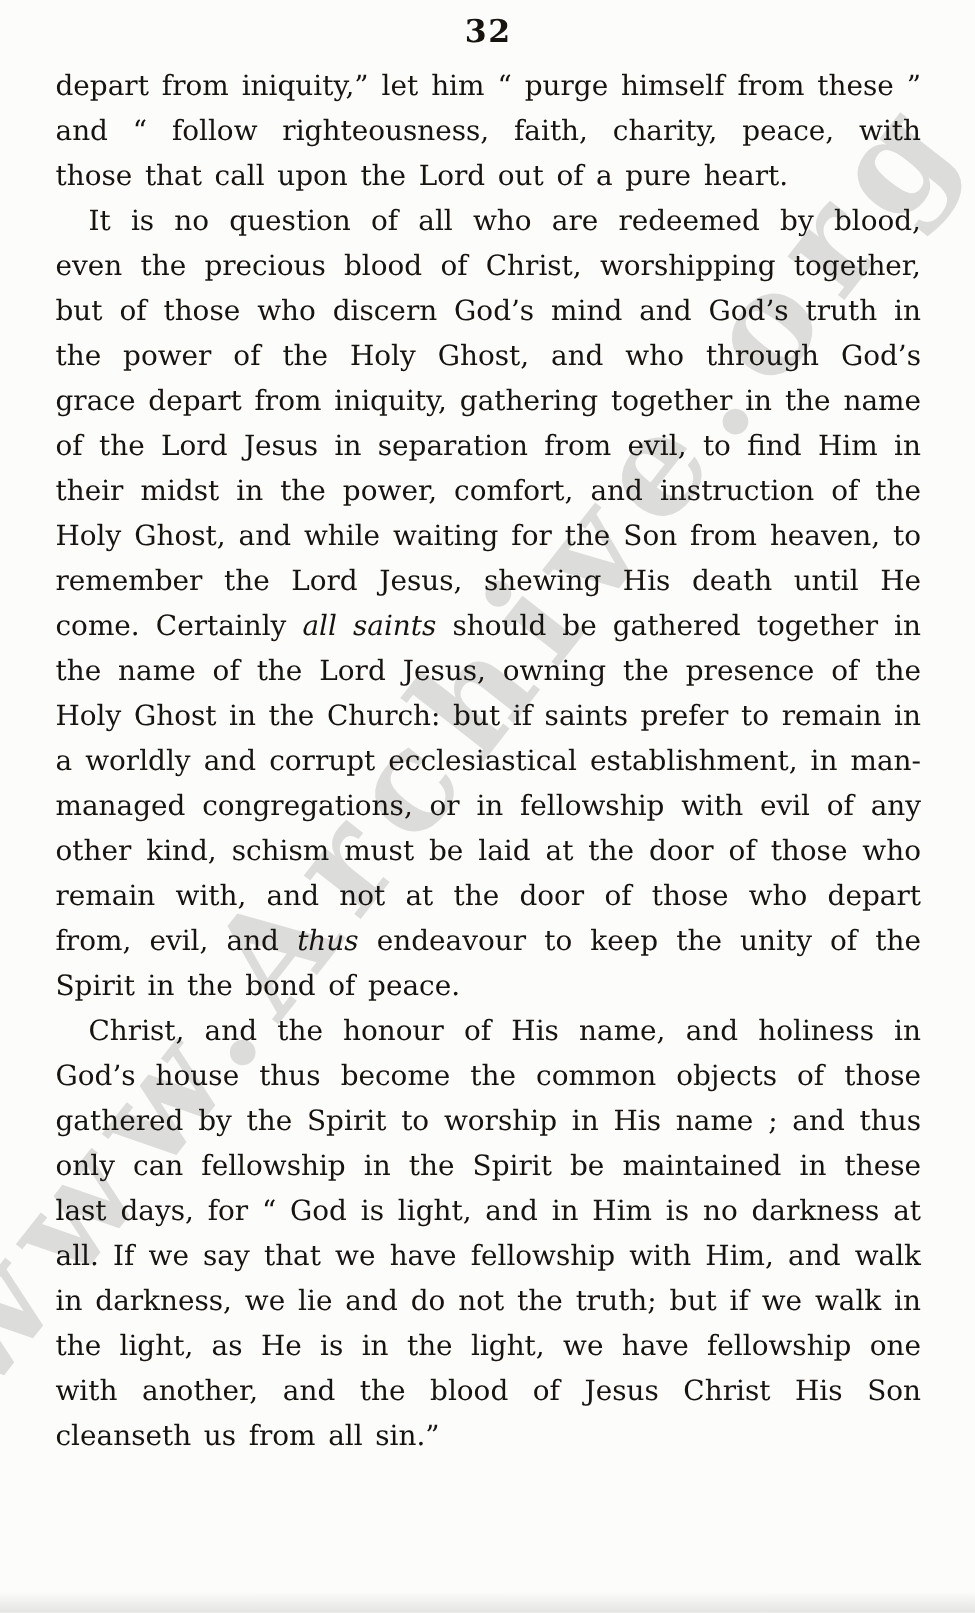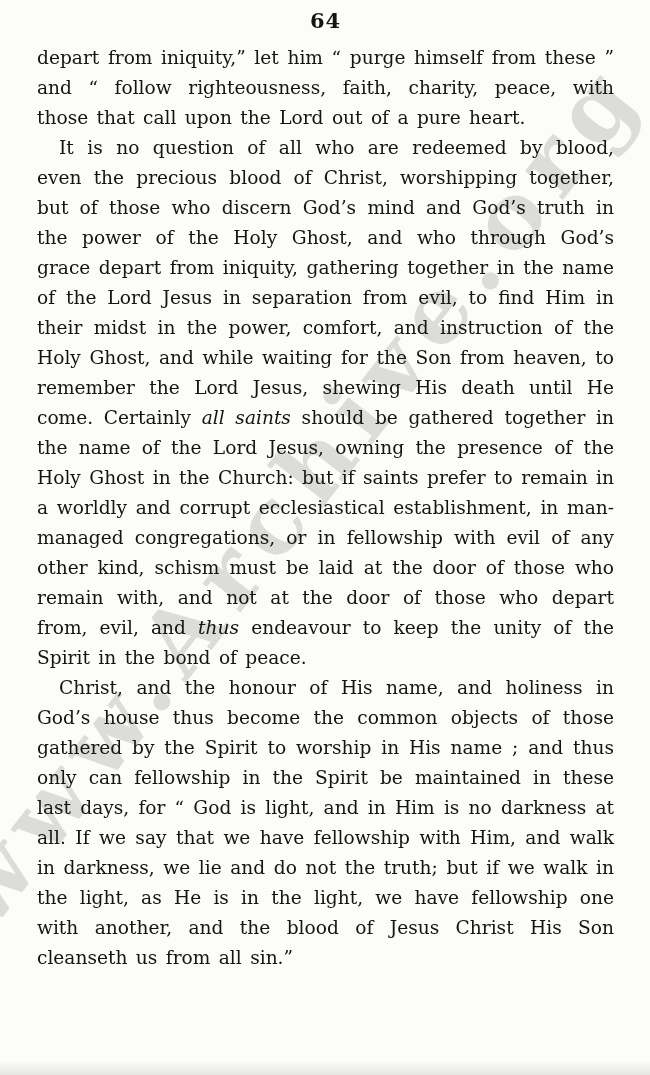--- a/index.html
+++ b/index.html
@@ -68,20 +68,20 @@
     height: 14px;
     background: linear-gradient(to bottom, rgba(0,0,0,0), rgba(120,120,118,0.18));
     z-index: 3;
   }
 </style>
 </head>
 <body>
 
 <div class="page">
   <div class="watermark">www.Archive.org</div>
-  <div class="page-number">64</div>
+  <div class="page-number">32</div>
   <div class="content">
       <p class="para"><span>depart from iniquity,” let him “ purge himself from these ” and “ follow righteousness, faith, charity, peace, with those that call upon the Lord out of a pure heart.</span></p>
       <p class="para indent"><span>It is no question of all who are redeemed by blood, even the precious blood of Christ, worshipping together, but of those who discern God’s mind and God’s truth in the power of the Holy Ghost, and who through God’s grace depart from iniquity, gathering together in the name of the Lord Jesus in separation from evil, to find Him in their midst in the power, comfort, and instruction of the Holy Ghost, and while waiting for the Son from heaven, to remember the Lord Jesus, shewing His death until He come.  Certainly </span><em>all saints</em><span> should be gathered together in the name of the Lord Jesus, owning the presence of the Holy Ghost in the Church: but if saints prefer to remain in a worldly and corrupt ecclesiastical establishment, in man-managed congregations, or in fellowship with evil of any other kind, schism must be laid at the door of those who remain with, and not at the door of those who depart from, evil, and </span><em>thus</em><span> endeavour to keep the unity of the Spirit in the bond of peace.</span></p>
       <p class="para indent"><span>Christ, and the honour of His name, and holiness in God’s house thus become the common objects of those gathered by the Spirit to worship in His name ; and thus only can fellowship in the Spirit be maintained in these last days, for “ God is light, and in Him is no darkness at all.  If we say that we have fellowship with Him, and walk in darkness, we lie and do not the truth; but if we walk in the light, as He is in the light, we have fellowship one with another, and the blood of Jesus Christ His Son cleanseth us from all sin.”</span></p>
     </div>
   <div class="scan-edge"></div>
 </div>
 
 </body></html>

